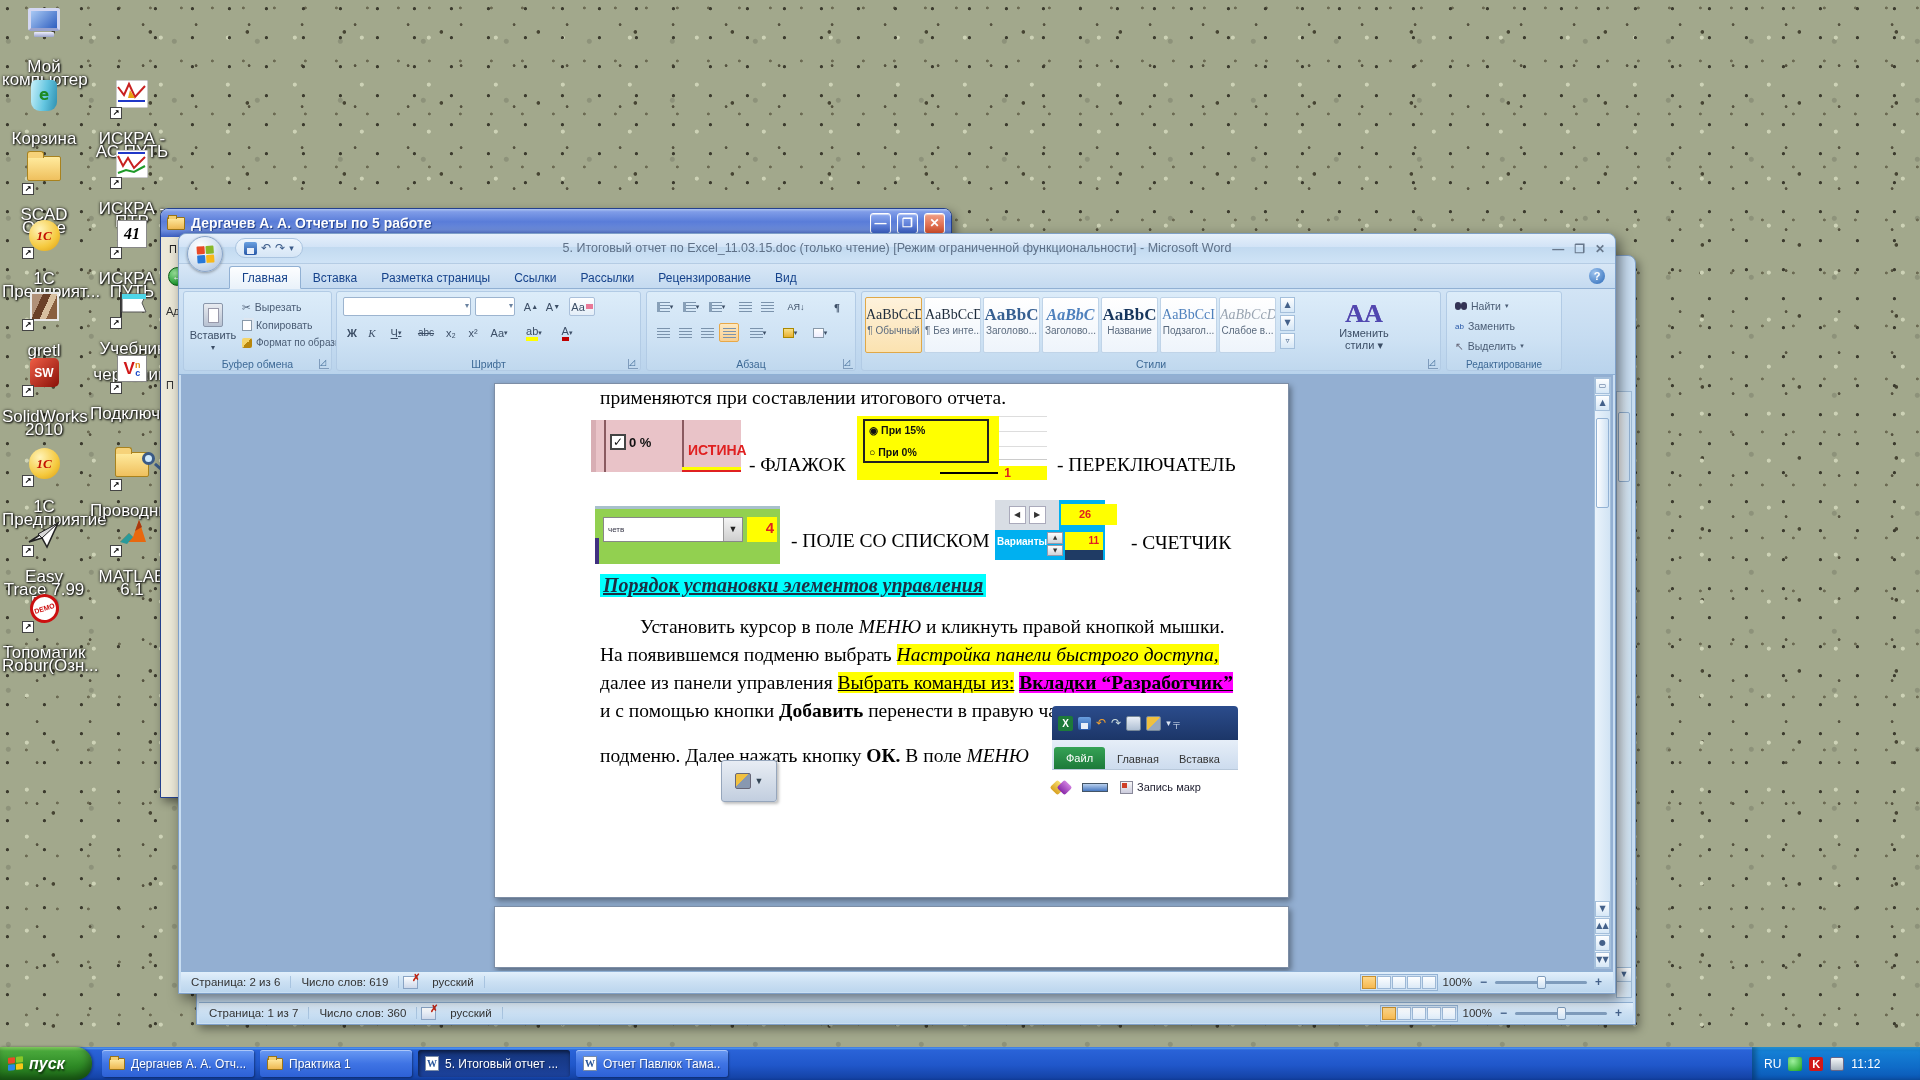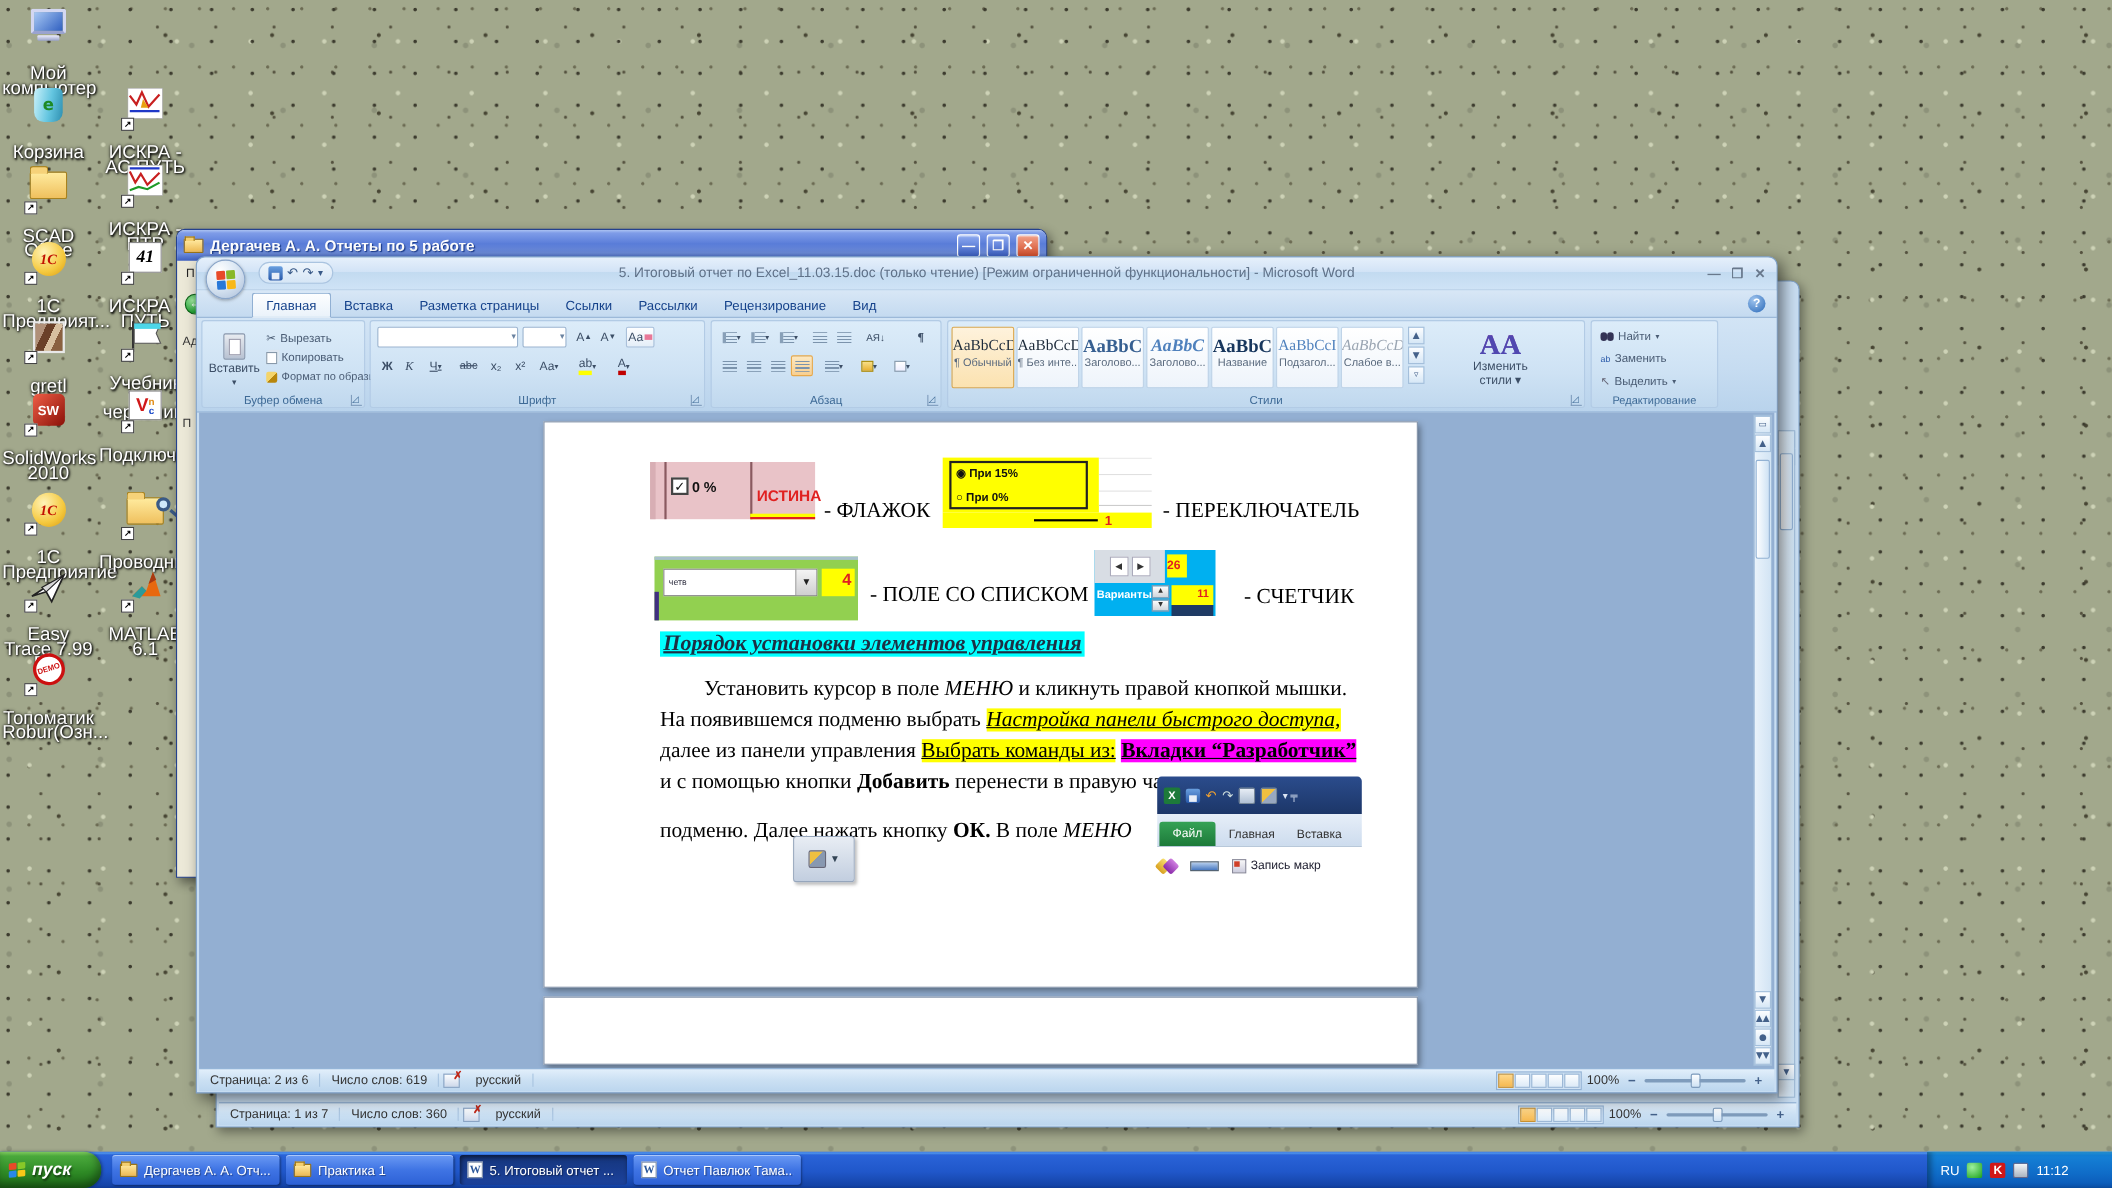--- a/index.html
+++ b/index.html
@@ -123,21 +123,21 @@
 .img-sw .one{color:#e02020;font:bold 12px "Liberation Sans",sans-serif}
 .img-combo{position:absolute;left:100px;top:122px;width:185px;height:58px;background:#92d050;border-top:3px solid #a8c0cc}
 .img-combo .dbar{position:absolute;left:0;bottom:0;width:4px;height:26px;background:#403080}
 .img-combo .cbox{position:absolute;left:8px;top:8px;width:140px;height:25px;background:#fff;border:1px solid #888;display:flex;align-items:center}
 .img-combo .ctext{flex:1;font-size:8px;color:#334;padding-left:4px}
 .img-combo .cdrop{width:19px;height:100%;background:linear-gradient(#f4f4f4,#cfcfcf);border-left:1px solid #999;text-align:center;font-size:9px;line-height:23px;color:#222}
 .img-combo .ycell{position:absolute;left:152px;top:8px;width:30px;height:25px;background:#ffff00;text-align:right;padding:2px 3px 0 0;color:#e02020;font:bold 15px "Liberation Sans",sans-serif}
 .img-cnt{position:absolute;left:500px;top:116px;width:110px;height:60px;background:#00b0f0}
 .img-cnt .gpanel{position:absolute;left:0;top:0;width:64px;height:30px;background:#d8dde4;display:flex;align-items:center;justify-content:center;gap:3px}
 .img-cnt .gbtn{width:17px;height:18px;background:#fff;border:1px solid #aab;font-size:8px;line-height:16px;text-align:center;color:#333}
-.img-cnt .y1{position:absolute;left:66px;top:4px;width:18px;height:21px;background:#ffff00;color:#e02020;font:bold 11px/21px "Liberation Sans",sans-serif;text-align:left;padding-right:8px}
+.img-cnt .y1{position:absolute;left:66px;top:4px;width:56px;height:21px;background:#ffff00;color:#e02020;font:bold 11px/21px "Liberation Sans",sans-serif;text-align:center;padding-right:8px}
 .img-cnt .cap{position:absolute;left:2px;top:36px;color:#fff;font:bold 10px "Liberation Sans",sans-serif}
 .img-cnt .spin{position:absolute;left:52px;top:32px;width:16px;height:24px;display:flex;flex-direction:column;gap:1px}
 .img-cnt .spin i{flex:1;background:linear-gradient(#fdfdfd,#cfd4da);border:1px solid #99a;font:5.5px/9px "DejaVu Sans",sans-serif;text-align:center;font-style:normal;color:#333}
 .img-cnt .y2{position:absolute;left:70px;top:32px;width:38px;height:18px;background:#ffff00;color:#e02020;font:bold 10px/18px "Liberation Sans",sans-serif;text-align:right;padding-right:4px}
 .img-cnt .navy{position:absolute;left:70px;top:50px;width:38px;height:10px;background:#1f3b64}
 .xqat{position:absolute;left:557px;top:322px;width:186px;height:34px;background:linear-gradient(#2b4c8c,#1c3668);border-radius:4px 4px 0 0;display:flex;align-items:center;gap:5px;padding:0 6px;color:#dce6f4}
 .xq{width:15px;height:15px;border-radius:2px;font:bold 10px/15px "Liberation Sans",sans-serif;text-align:center}
 .xtabs{position:absolute;left:557px;top:356px;width:186px;height:30px;background:linear-gradient(#e6eef8,#cddcee);display:flex;align-items:flex-end;gap:4px;padding:0 2px;border-bottom:1px solid #b8c8da}
 .xtab{font-size:11px;color:#333;padding:4px 8px}
 .xtab.file{background:linear-gradient(#35a255,#1d7a3a);color:#fff;border-radius:3px 3px 0 0;padding:5px 12px}
@@ -572,20 +572,21 @@
             <i style="font-style:normal;color:#667">↖</i>
             <span>Выделить</span> 
             <span style="font-size:7px">▾</span>
           </span>
         <div class="rg-label" style="font-size:10px">Редактирование</div>
       </div>
     </div>
 
     <div class="docarea">
       <div class="page">
+        <div class="doc-intro serif">применяются при составлении итогового отчета.</div>
 
         <div class="img-flag">
           <span class="vline"></span>
           <span class="cb">
               <span class="cbbox">✓</span>
               <span>0 %</span>
             </span>
           <span class="vline2"></span>
           <span class="istina">ИСТИНА</span>
           <span class="ystrip"></span>
@@ -628,21 +629,21 @@
               <i>▼</i>
             </span>
           <span class="y2">11</span>
           <span class="navy"></span>
         </div>
         <div class="ctl-lab serif" style="left:636px;top:148px">- СЧЕТЧИК</div>
 
         <div class="doc-head serif">Порядок установки  элементов управления</div>
 
         <div class="pline serif" style="top:232px;text-indent:40px"><span>Установить курсор в поле </span><i>МЕНЮ</i><span> и кликнуть правой кнопкой мышки.</span></div>
-        <div class="pline serif" style="top:260px"><span>На появившемся подменю выбрать </span><i class="hl-y" style="text-decoration:underline">Настройка панели быстрого доступа,</i></div>
+        <div class="pline serif" style="top:260px"><span>На появившемся подменю выбрать </span><i class="hl-y" style="">Настройка панели быстрого доступа,</i></div>
         <div class="pline serif" style="top:288px"><span>далее  из панели управления </span><span class="hl-y" style="text-decoration:underline">Выбрать команды из:</span><span> </span><b class="hl-m" style="text-decoration:underline">Вкладки “Разработчик”</b></div>
         <div class="pline serif" style="top:316px"><span>и с помощью кнопки </span><b>Добавить</b><span> перенести в правую часть  в появившемся</span></div>
         <div class="pline serif" style="top:361px"><span>подменю. Далее   нажать кнопку </span><b>ОК.</b><span> В поле </span><i>МЕНЮ</i></div>
 
         <div class="xqat">
           <span class="xq" style="background:#1d7a3a;color:#fff">X</span>
           <span class="disk"></span>
           <span class="qic" style="color:#f0a030">↶</span>
           <span class="qic" style="color:#cdd">↷</span>
           <span class="xq" style="background:linear-gradient(#e8eef6,#b0c0d4);border:1px solid #789"></span>

